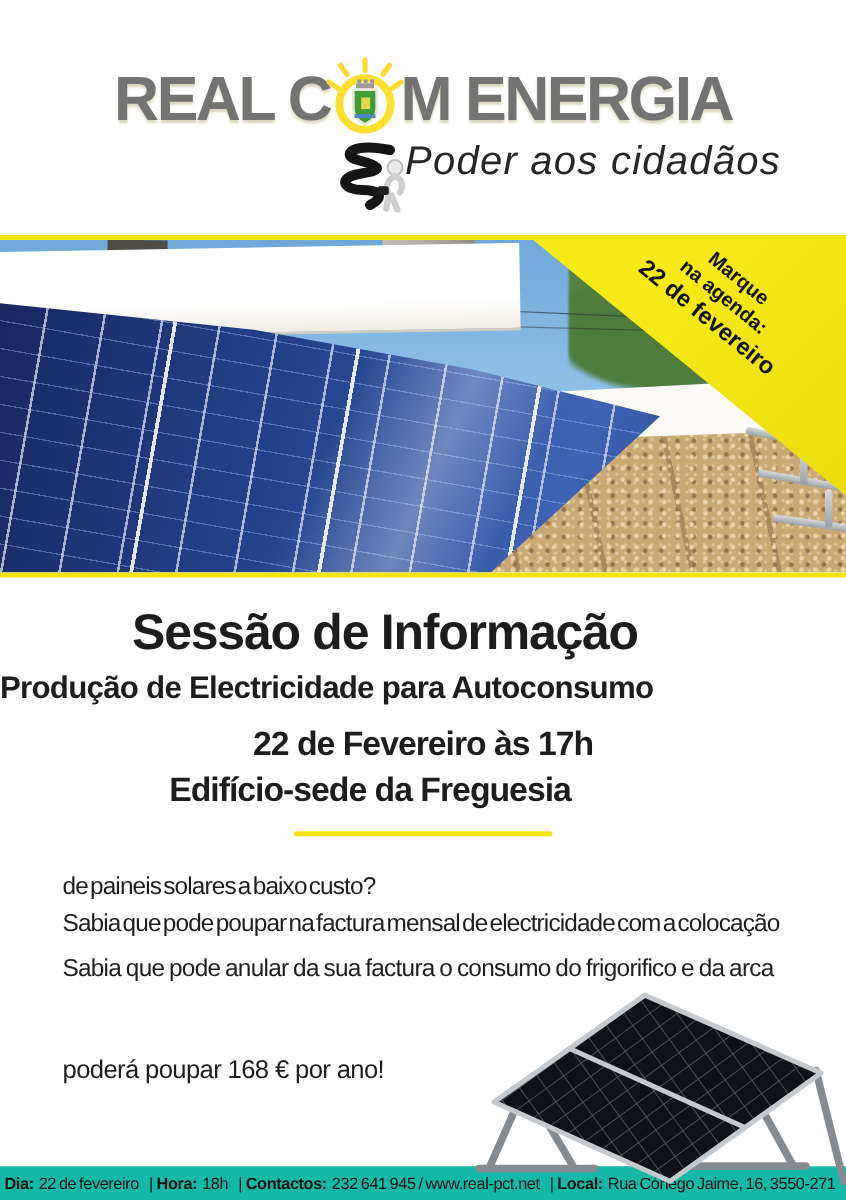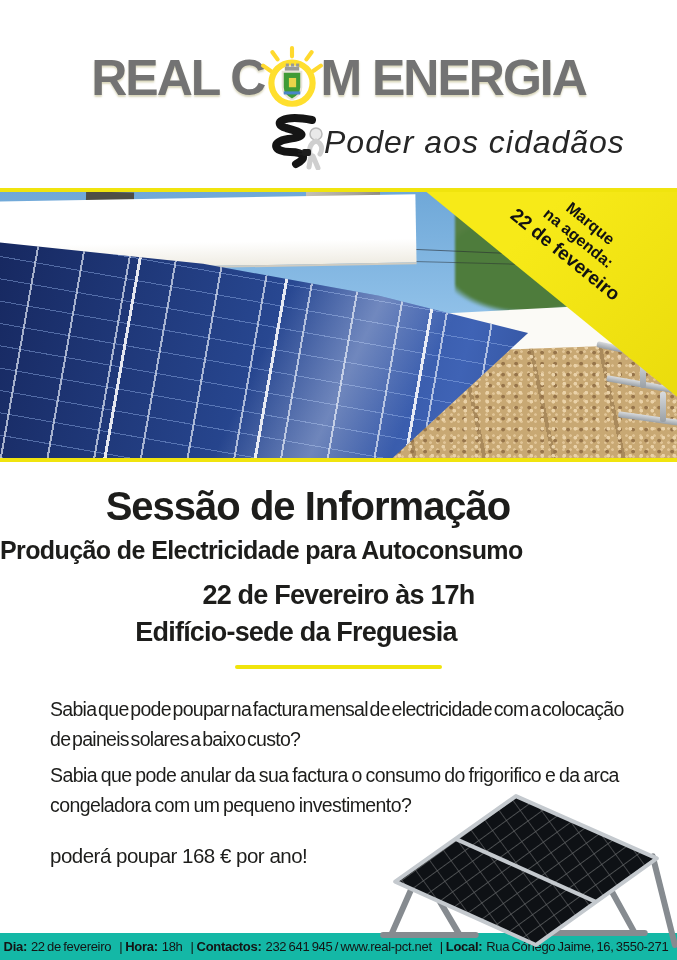--- a/index.html
+++ b/index.html
@@ -18,21 +18,21 @@
   .logo-txt {
     font-size:50px; font-weight:bold; letter-spacing:-2px; color:#737373;
     text-shadow:0 2px 2px rgba(130,118,30,0.30); white-space:nowrap;
   }
   .bulb-wrap { margin:0 -3px; transform:translateY(3px); }
   .tagline-row { position:absolute; top:110px; left:268px; height:60px; }
   .coil { position:absolute; left:0; top:2px; }
   .figure { position:absolute; left:30px; top:16px; }
   .tagline {
     position:absolute; left:56px; top:0; white-space:nowrap;
-    font-size:32px; font-style:italic; font-weight:300; letter-spacing:1px; color:#262626;margin-top:14px;
+    font-size:32px; font-style:italic; font-weight:300; letter-spacing:1px; color:#262626;
   }
 
   
   .photo {
     position:absolute; top:188px; left:0; width:677px; height:274px;
     border-top:4px solid #F0E40E; border-bottom:4px solid #F0E40E;
     background:linear-gradient(180deg,#6fa8d8 0%,#8fc0e8 45%,#cfe3f2 100%);
     overflow:hidden;
   }
   .photo * { position:absolute; }
@@ -193,26 +193,25 @@
   </div>
 </div>
 
 <div class="title">Sessão de Informação</div>
 <div class="subtitle">Produção de Electricidade para Autoconsumo</div>
 <div class="dateline">22 de Fevereiro às 17h</div>
 <div class="venueline">Edifício-sede da Freguesia</div>
 <div class="divider"></div>
 
 <div class="para p1">
+  <div>de paineis solares a baixo custo?</div>
   <div>Sabia que pode poupar na factura mensal de electricidade com a colocação</div>
-  <div>de paineis solares a baixo custo?</div>
 </div>
 <div class="para p2">
   <div>Sabia que pode anular da sua factura o consumo do frigorifico e da arca</div>
-  <div>congeladora com um pequeno investimento?</div>
 </div>
 <div class="para p3">
   <div>poderá poupar 168 € por ano!</div>
 </div>
 
 <div class="panel-graphic">
   <svg width="302" height="164" viewBox="0 0 300 163">
     <defs>
       <pattern id="cells" width="17" height="13" patternUnits="userSpaceOnUse" patternTransform="rotate(-36)">
         <rect width="17" height="13" fill="#0e1115"></rect>

